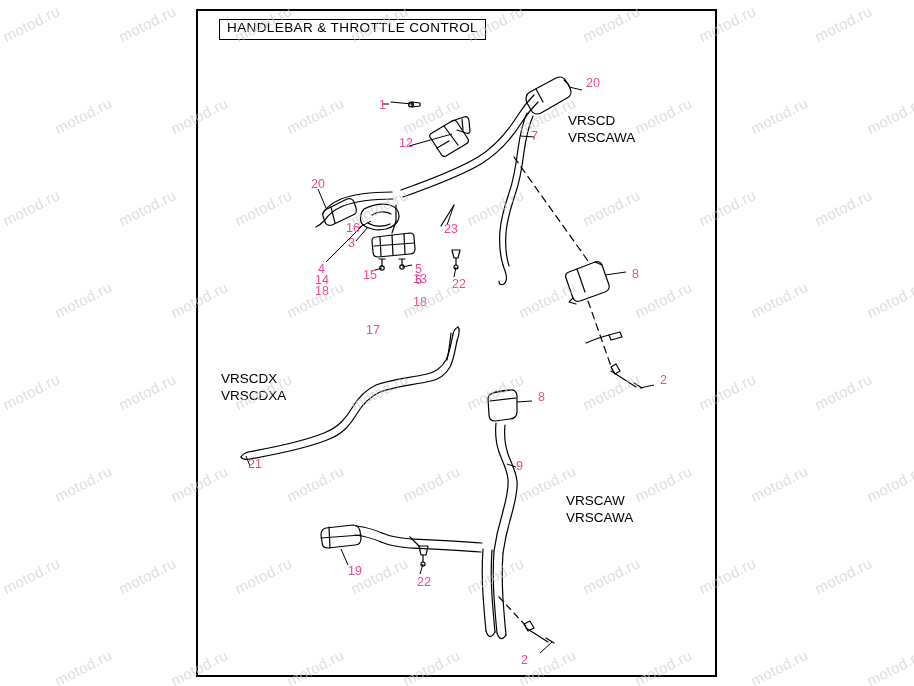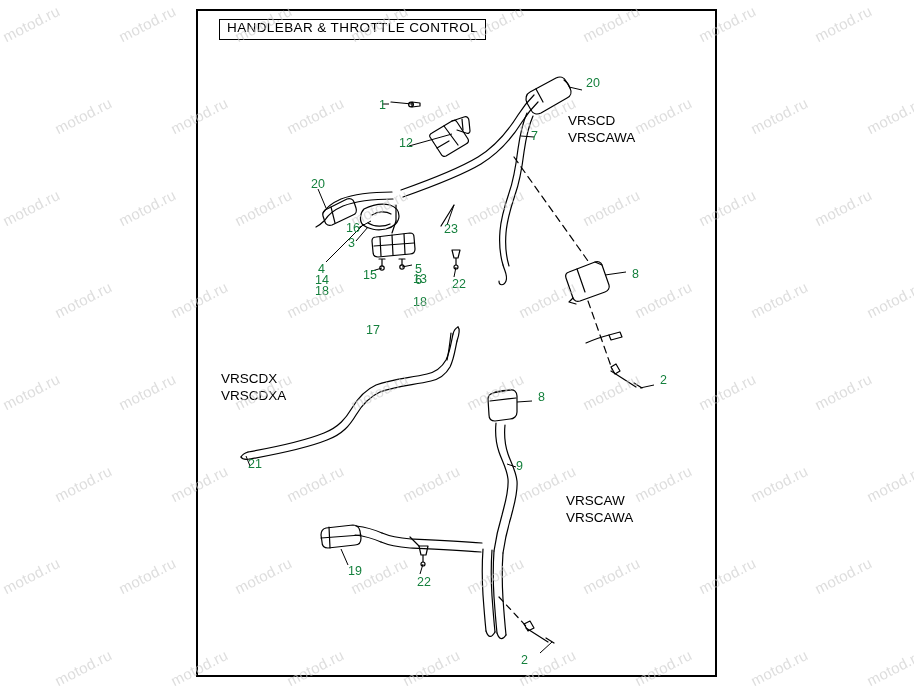--- a/index.html
+++ b/index.html
@@ -80,21 +80,21 @@
     font-size: 13.5px;
     color: #000;
     line-height: 17px;
     white-space: nowrap;
   }
   .callout {
     position: absolute;
     z-index: 4;
     font-family: "Liberation Sans", sans-serif;
     font-size: 12.5px;
-    color: #15803d;
+    color: #ec4899;
     line-height: 14px;
     white-space: nowrap;
   }
 </style>
 </head>
 <body>
 
 <div id="page">
 
   <div id="watermarks">

